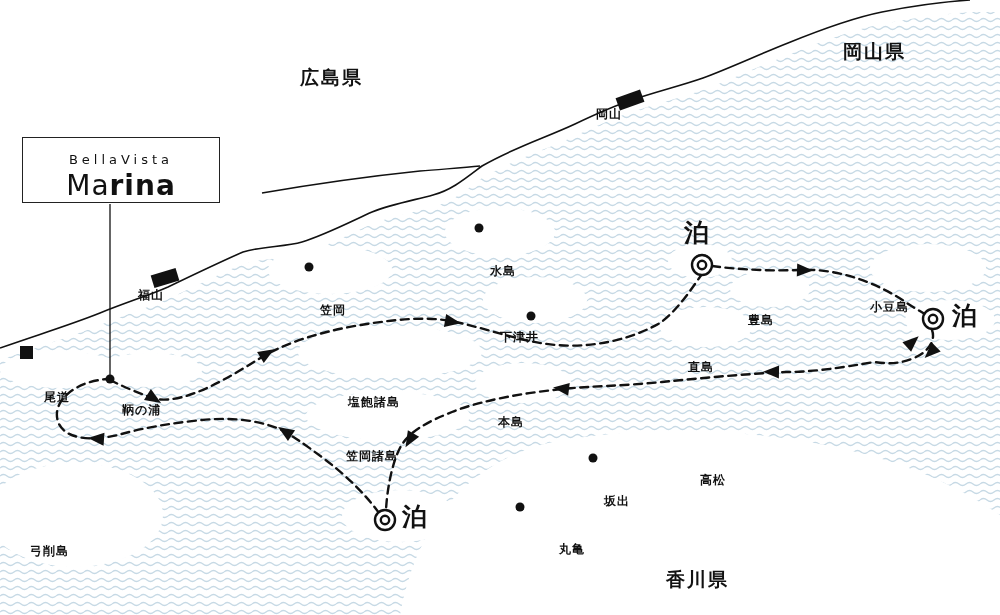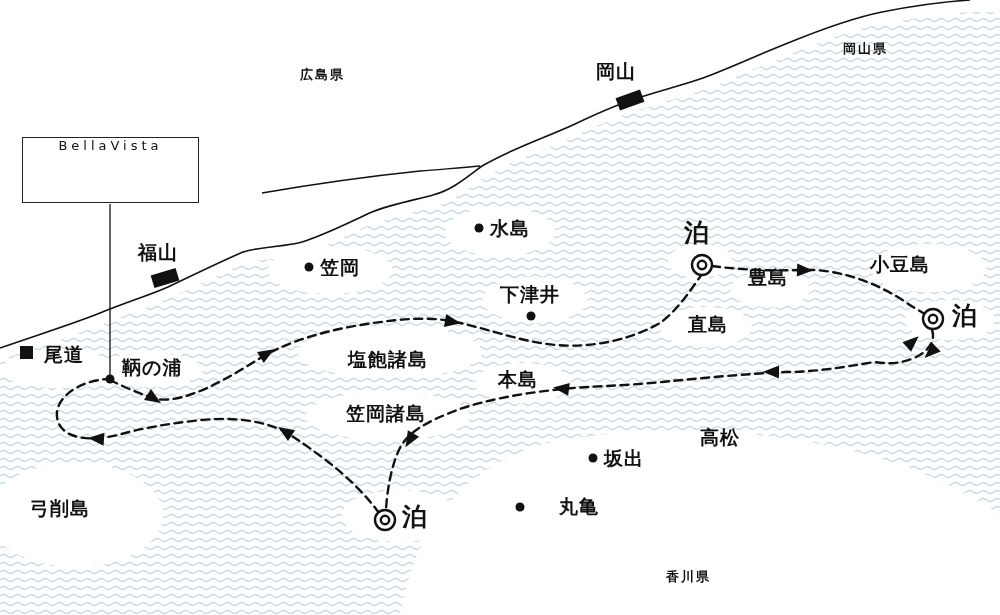--- a/index.html
+++ b/index.html
@@ -3,27 +3,27 @@
 <meta charset="utf-8">
 <title>BellaVista Marina</title>
 <style>
   html,body{margin:0;padding:0;background:#ffffff;}
   #stage{
     position:relative;width:1000px;height:615px;overflow:hidden;background:#ffffff;
     font-family:"DejaVu Sans","Liberation Sans",sans-serif;color:#111;
   }
   #map-svg{position:absolute;left:0;top:0;}
   .lbl{position:absolute;white-space:nowrap;color:#111;line-height:1;}
-  .pref{font-size:13px;font-weight:700;letter-spacing:2px;}
-  .city{font-size:19px;font-weight:700;letter-spacing:1px;}
+  .pref{font-size:19px;font-weight:700;letter-spacing:2px;}
+  .city{font-size:12px;font-weight:700;letter-spacing:1px;margin-top:46px;}
   .tomari{font-size:25px;font-weight:800;letter-spacing:0;}
   .logo-box{
-    position:absolute;left:22px;top:137px;width:177px;height:66px;
+    position:absolute;left:22px;top:137px;width:198px;height:66px;
     background:#fff;border:1.5px solid #222;box-sizing:border-box;
-    display:flex;flex-direction:column;align-items:center;justify-content:flex-start;
+    display:flex;flex-direction:column;align-items:center;justify-content:flex-end;
   }
   .logo-top{font-size:13px;font-weight:500;letter-spacing:4px;margin-bottom:2px;}
   .logo-main{font-size:28px;letter-spacing:1px;}
   .logo-main .a{font-weight:400;}
   .logo-main .b{font-weight:800;}
 </style>
 </head>
 <body>
 
 <div id="stage">
@@ -128,20 +128,21 @@
       </g>
       <g>
         <circle cx="385" cy="520" r="10" stroke-width="2.4"></circle>
         <circle cx="385" cy="520" r="4.2" stroke-width="2.4"></circle>
       </g>
     </g>
   </svg>
 
   <div class="logo-box">
     <div class="logo-top">BellaVista</div>
+    <div class="logo-main"><span class="a">Ma</span><span class="b">rina</span></div>
   </div>
 
   <div class="lbl pref" style="left:300px;top:68px">広島県</div>
   <div class="lbl pref" style="left:843px;top:42px">岡山県</div>
   <div class="lbl pref" style="left:666px;top:570px">香川県</div>
 
   <div class="lbl city" style="left:596px;top:62px">岡山</div>
   <div class="lbl city" style="left:138px;top:243px">福山</div>
   <div class="lbl city" style="left:44px;top:345px">尾道</div>
   <div class="lbl city" style="left:490px;top:219px">水島</div>

